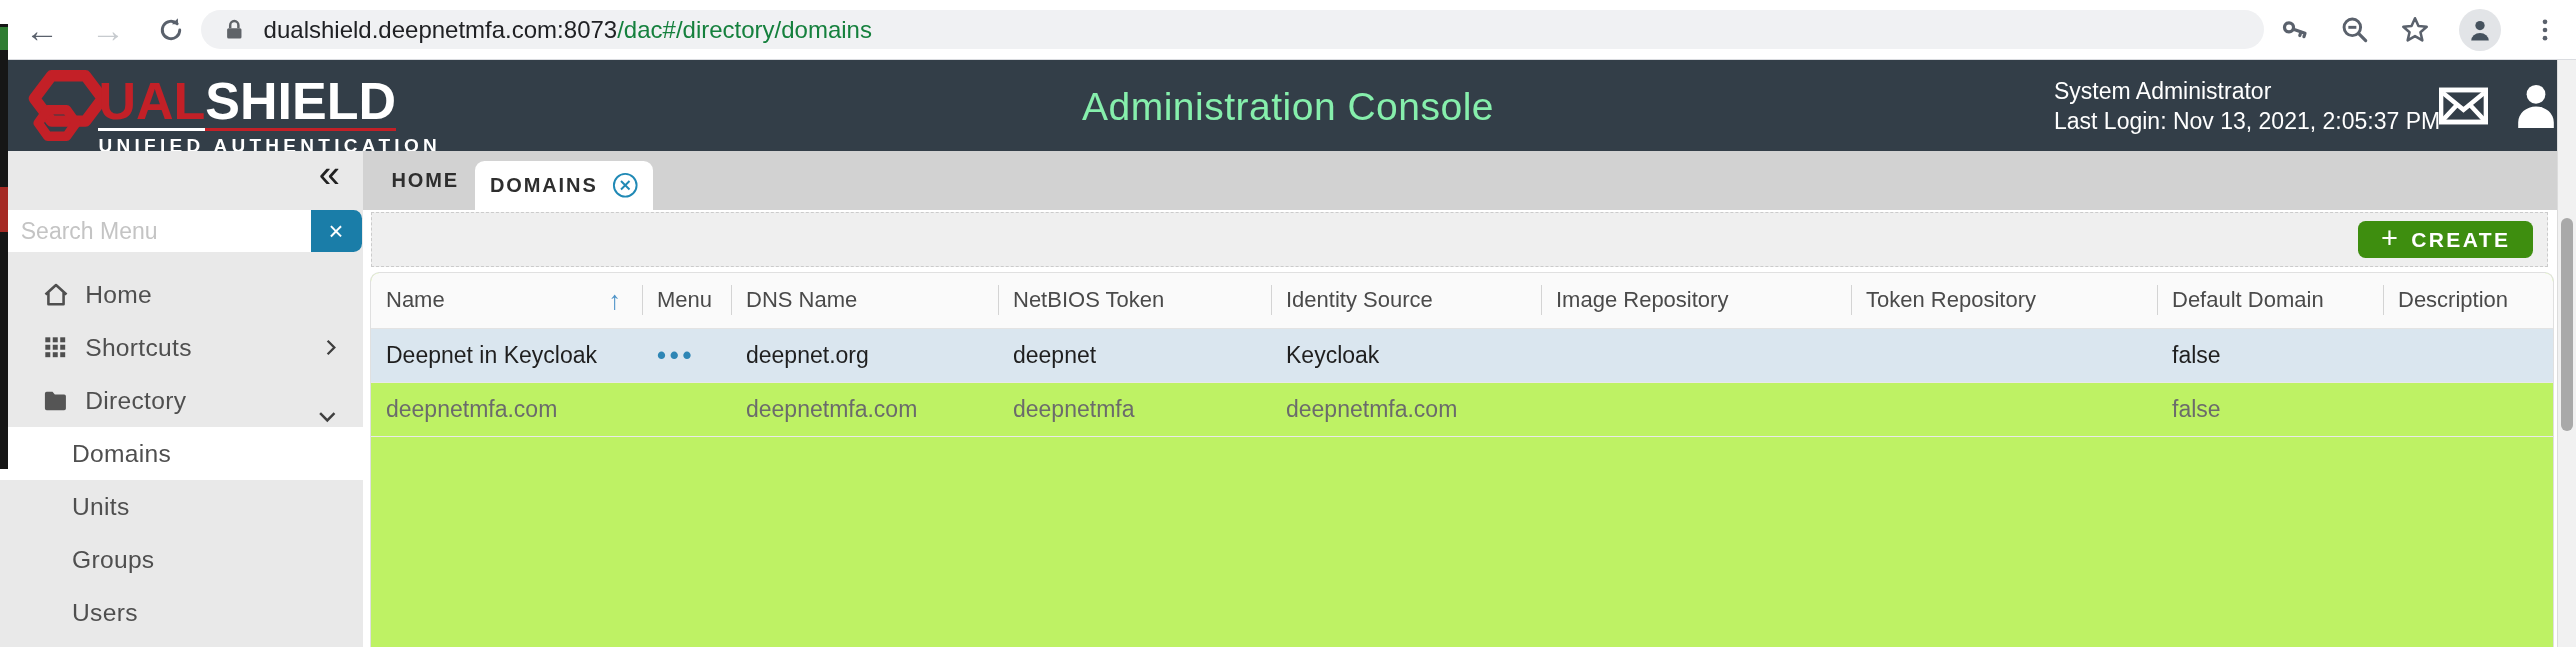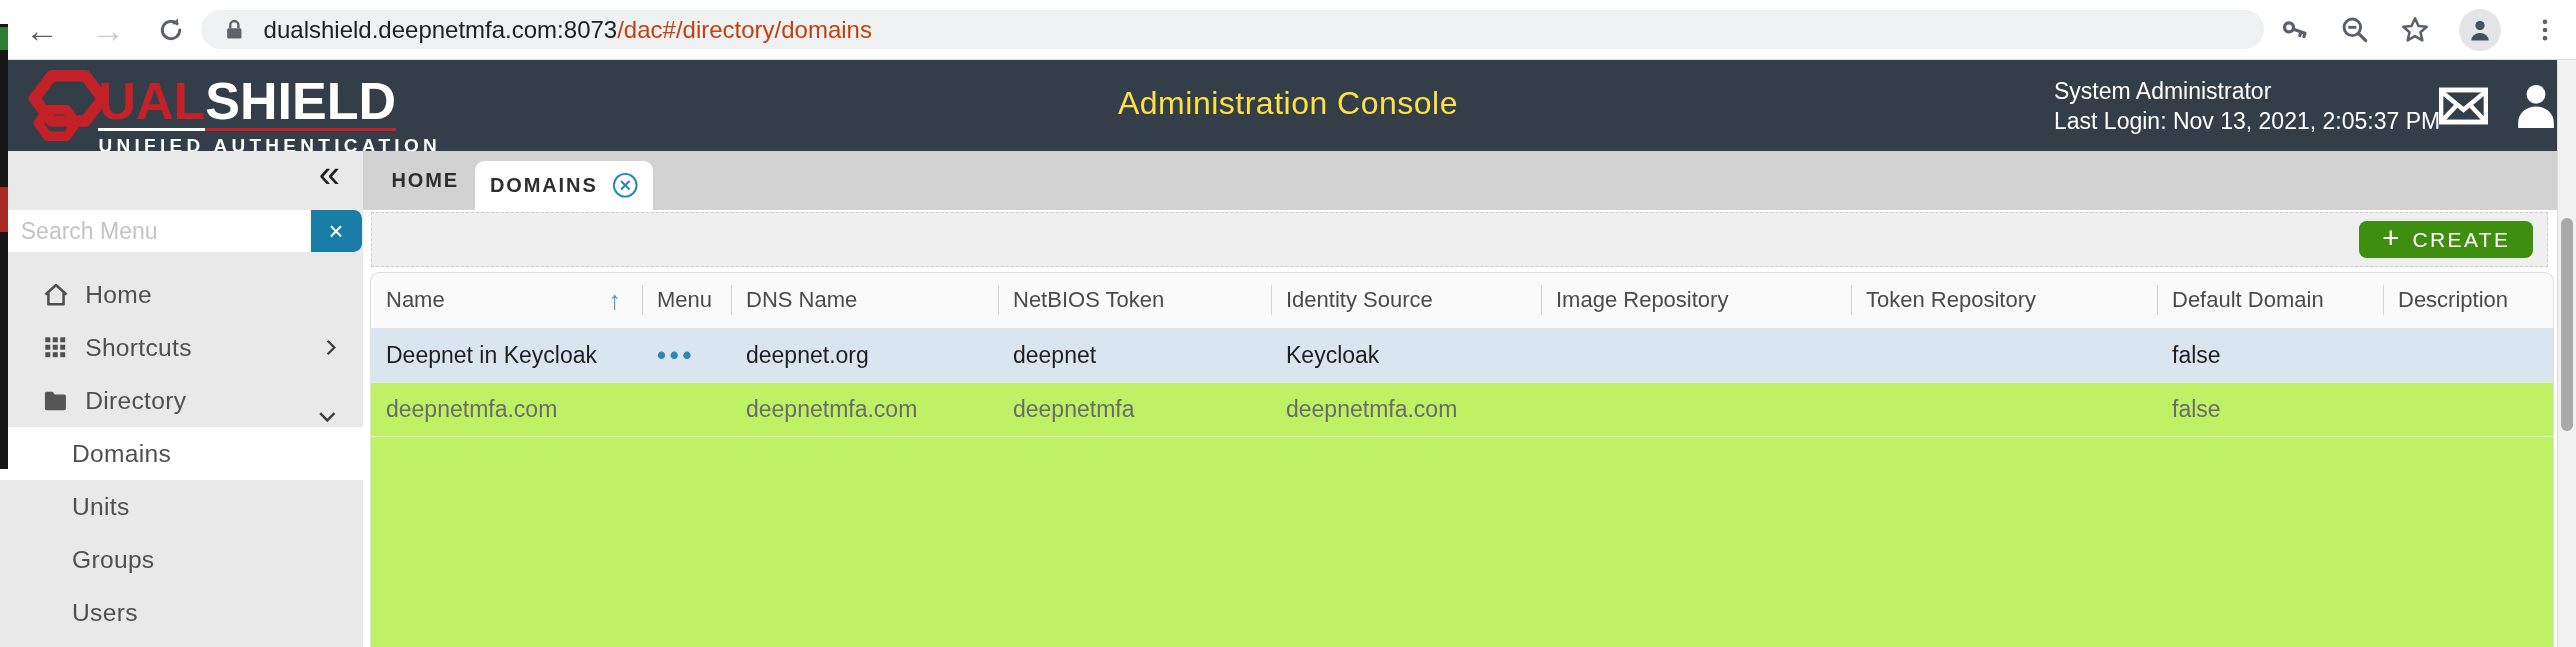--- a/index.html
+++ b/index.html
@@ -12,36 +12,36 @@
             border-bottom:0.9px solid #DADCE0; }
   .nav-btn { position:absolute; top:11.4px; width:42px; height:38px; display:flex; align-items:center;
              justify-content:center; font-size:34px; color:#5A616C; cursor:pointer; }
   .nav-back { left:21px; }
   .nav-fwd  { left:87px; color:#C7CBCF; }
   .nav-refresh { left:150px; }
   .addr-bar { position:absolute; left:201px; top:10.4px; width:2063px; height:39px; background:#F0F1F3;
               border-radius:20px; display:flex; align-items:center; padding-left:21px; }
   .addr-text { font-size:24px; margin-left:17px; white-space:nowrap; }
   .addr-text .domain { color:#202124; }
-  .addr-text .path { color:#c2410c; }
+  .addr-text .path { color:#15803d; }
   .chrome-right { position:absolute; right:15px; top:7.6px; height:44px; display:flex; align-items:center; gap:28px; }
   .chrome-ic { width:32px; height:32px; display:flex; align-items:center; justify-content:center; cursor:pointer; }
   .avatar-circle { width:42px; height:42px; border-radius:50%; background:#E2E4E7; display:flex;
                    align-items:center; justify-content:center; }
 
   
   .app-header { position:absolute; left:0; top:60px; width:2576px; height:92px; background:#333E48; }
   .logo { position:absolute; left:24.6px; top:7.6px; display:flex; align-items:flex-start; }
   .logo-text { margin-left:-13.2px;margin-top:7px; }
   .logo-line { font-size:52px; font-weight:bold; line-height:53px; letter-spacing:0px; display:flex; }
   .logo-line .red { color:#C32027; border-bottom:3.8px solid #FFFFFF; padding-bottom:0.9px; }
   .logo-line .white { color:#FFFFFF; border-bottom:3.8px solid #C32027; padding-bottom:0.9px; }
   .logo-sub { color:#FFFFFF; font-size:19px; font-weight:bold; letter-spacing:4.3px; margin-top:3.8px; }
-  .page-title { position:absolute; left:50%; top:24.6px; transform:translateX(-50%); color:#fde047;
-                font-size:32px; font-weight:300; letter-spacing:0.5px; }
+  .page-title { position:absolute; left:50%; top:24.6px; transform:translateX(-50%); color:#86efac;
+                font-size:39px; font-weight:300; letter-spacing:0.5px; }
   .user-block { position:absolute; left:2054px; top:16px; color:#FFFFFF; font-size:23px; line-height:30px; }
   .hdr-mail { position:absolute; left:2439px; top:27.4px; }
   .hdr-user { position:absolute; left:2515px; top:23px; }
 
   
   .tabbar { position:absolute; left:363px; top:151px; width:2194px; height:59px; background:#D2D2D2; }
   .tab { position:absolute; display:flex; align-items:center; justify-content:center;
          font-size:20px; font-weight:bold; letter-spacing:1.9px; color:#2E2E2E; cursor:pointer; }
   .tab-home { left:13.2px; top:0; width:98px; height:59px; }
   .tab-domains { left:112px; top:9.5px; width:178px; height:49px; background:#FFFFFF;
@@ -66,21 +66,21 @@
   .chev-down { position:absolute; right:23px; top:30px; }
 
   
   .content { position:absolute; left:363px; top:210px; width:2194px; height:437px; background:#FFFFFF; }
   .toolbar { position:absolute; left:7.6px; top:1.9px; width:2177px; height:55px; background:#EFEFEF;
              border:1.9px dashed #CBCBCB; }
   .create-btn { position:absolute; right:13.2px; top:8.5px; height:37px; padding:0 23px; background:#3E8E0F;
                 border:none; border-radius:7.6px; color:#FFFFFF; display:flex; align-items:center; gap:13.2px;
                 cursor:pointer; font-family:"Liberation Sans", sans-serif; }
   .create-btn .plus { font-size:29px; font-weight:300; margin-top:-2.8px; }
-  .create-btn .lbl { font-size:21px; font-weight:normal; letter-spacing:2.4px; }
+  .create-btn .lbl { font-size:21px; font-weight:bold; letter-spacing:2.4px; }
 
   .table-card { position:absolute; left:7px; top:62px; width:2184px; height:375px; background:#bef264;
                 border:0.9px solid #E0E0E0; border-bottom:none; border-radius:9.5px 9.5px 0 0; overflow:hidden; }
   table { width:100%; border-collapse:collapse; table-layout:fixed; }
   thead th { height:55px; background:#FAFAFA; font-size:22px; font-weight:400; color:#4A4A4A;
              text-align:left; padding-left:15px; border-bottom:0.9px solid #E3E3E3; position:relative;
              white-space:nowrap; cursor:pointer; }
   thead th.sep::before { content:""; position:absolute; left:0; top:12.3px; height:30px; width:0.9px; background:#D4D4D4; }
   thead th .th-flex { display:flex; align-items:center; }
   .sort-arrow { margin-left:auto; margin-right:21px; color:#4E93C8; font-size:25.6px; font-weight:400; }

